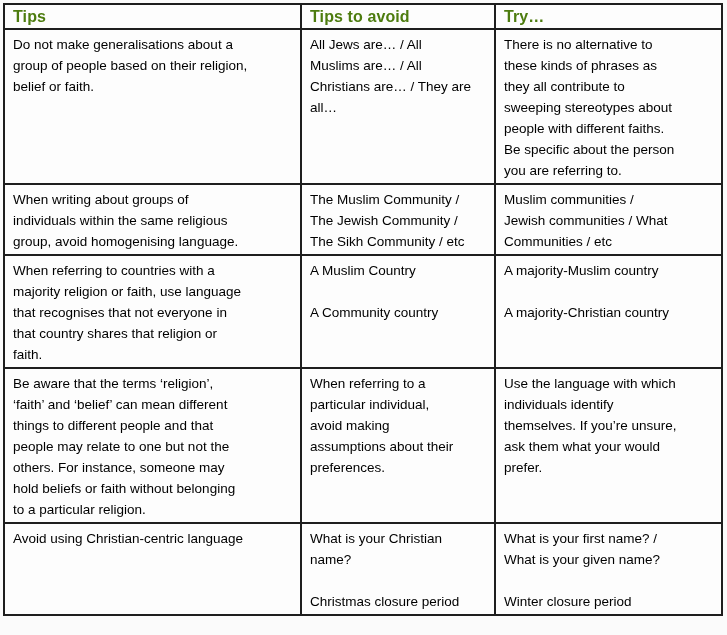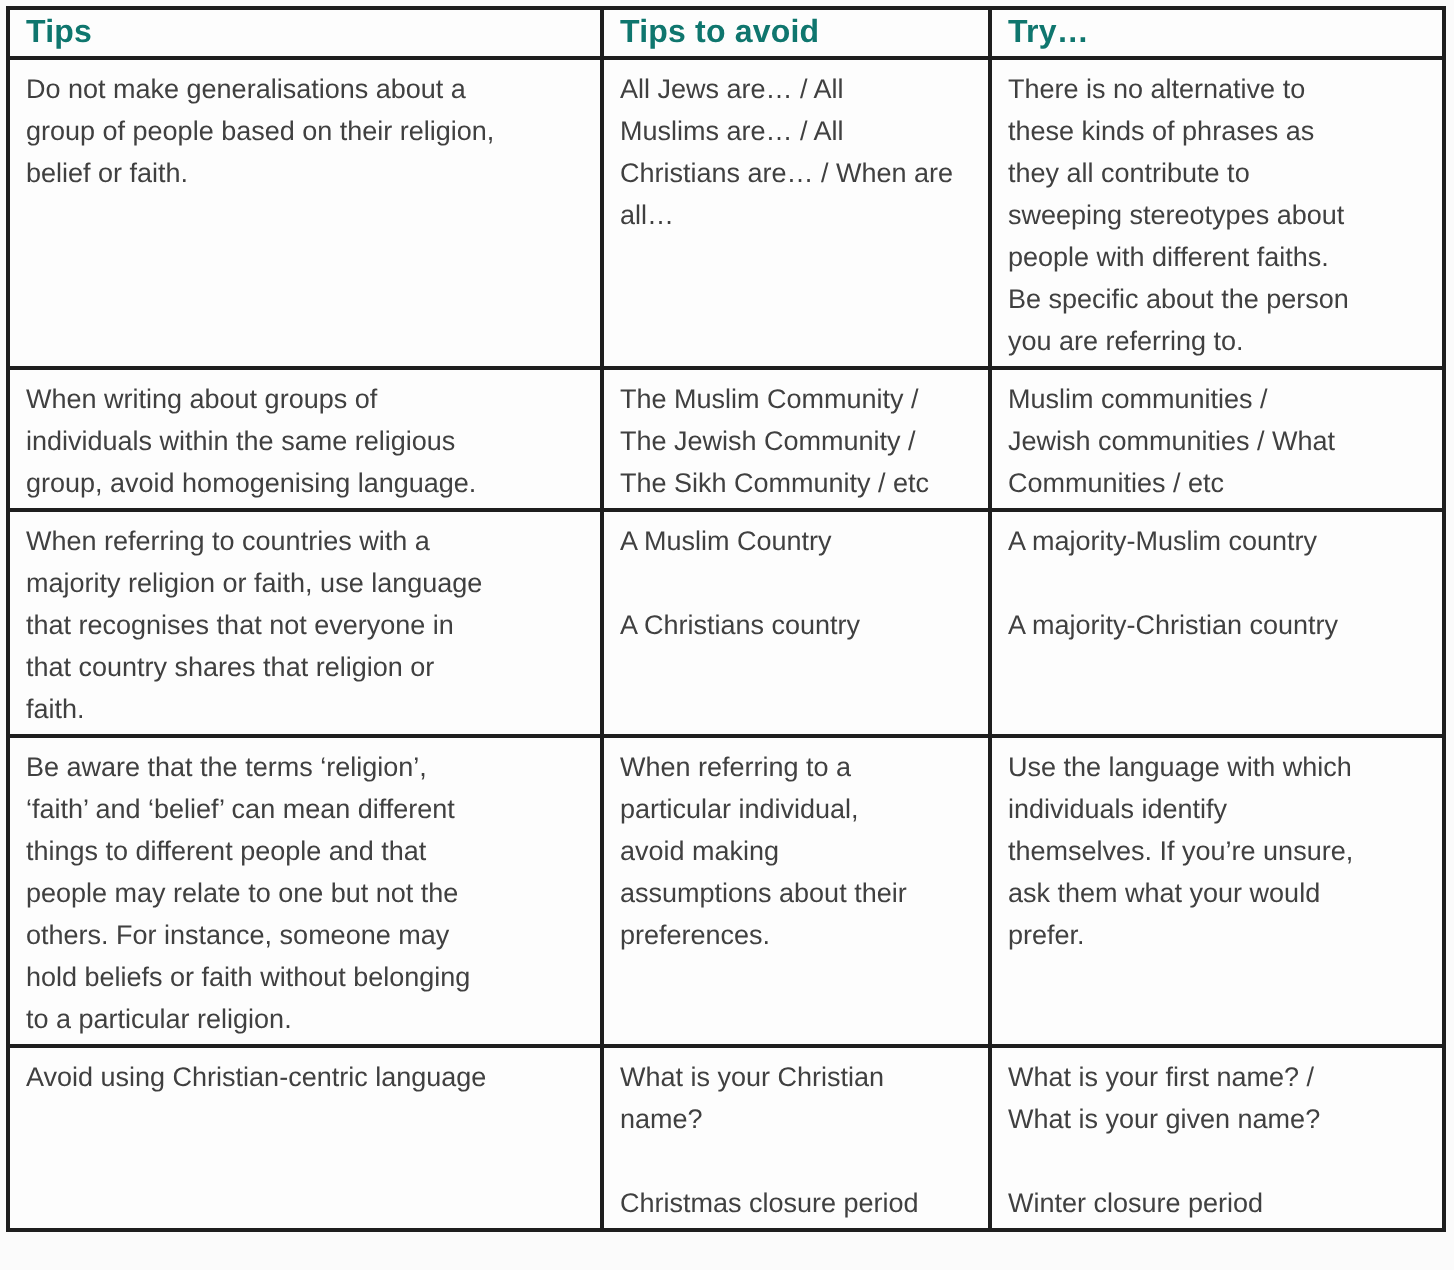--- a/index.html
+++ b/index.html
@@ -30,29 +30,29 @@
   table.guidance th,
   table.guidance td {
     border: 2px solid #1e1e1e;
     vertical-align: top;
     text-align: left;
     overflow: hidden;
   }
   table.guidance th {
     font-size: 16px;
     font-weight: bold;
-    color: #0f766e;
+    color: #4d7c0f;
     padding: 3px 8px 2px 8px;
     height: 20px;
     letter-spacing: 0.1px;
   }
   table.guidance td {
     font-size: 13.5px;
     line-height: 21px;
-    color: #404040;
+    color: #000000;
     padding: 4px 6px 2px 8px;
     white-space: pre-line;
   }
   tr.r1 { height: 155px; }
   tr.r2 { height: 43px; }
   tr.r3 { height: 64px; }
   tr.r4 { height: 105px; }
   tr.r5 { height: 145px; }
   tr.r6 { height: 78px; }
 </style>
@@ -73,21 +73,21 @@
         <th>Try…</th>
       </tr>
     </thead>
     <tbody>
       <tr class="r1">
         <td>Do not make generalisations about a
 group of people based on their religion,
 belief or faith.</td>
         <td>All Jews are… / All
 Muslims are… /  All
-Christians are… / When are
+Christians are… / They are
 all…</td>
         <td>There is no alternative to
 these kinds of phrases as
 they all contribute to
 sweeping stereotypes about
 people with different faiths.
 Be specific about the person
 you are referring to.</td>
       </tr>
       <tr class="r3">
@@ -102,21 +102,21 @@
 Communities / etc</td>
       </tr>
       <tr class="r4">
         <td>When referring to countries with a
 majority religion or faith, use language
 that recognises that not everyone in
 that country shares that religion or
 faith.</td>
         <td>A Muslim Country
 
-A Christians country</td>
+A Community country</td>
         <td>A majority-Muslim country
 
 A majority-Christian country</td>
       </tr>
       <tr class="r5">
         <td>Be aware that the terms ‘religion’,
 ‘faith’ and ‘belief’ can mean different
 things to different people and that
 people may relate to one but not the
 others.  For instance, someone may

